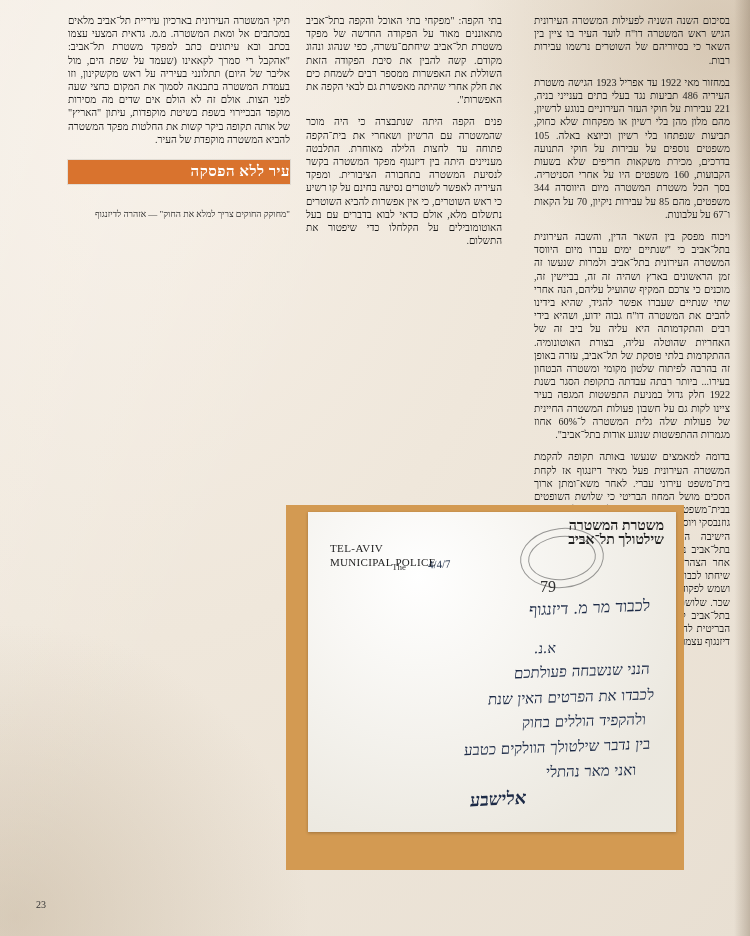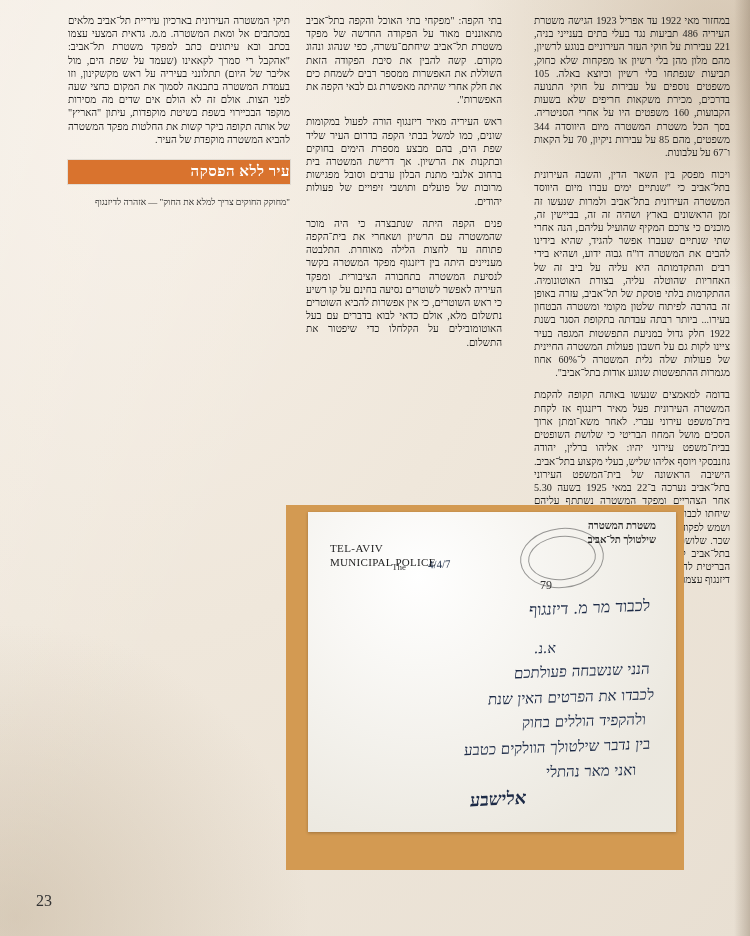--- a/index.html
+++ b/index.html
@@ -50,21 +50,21 @@
     letter-spacing:0px;
   }
   .col p{margin:0 0 9px 0;}
 
   #col-right{right:0;}
   #col-mid{right:228px;}
   #col-left{right:440px;width:222px;}
 
   
   .section-head{
-    margin:14px 0 12px 0;
+    margin:14px 0 24px 0;
     background:#d9732e;
     color:#fff;
     font-weight:bold;
     font-size:15px;
     text-align:center;
     padding:5px 0 6px 0;
     letter-spacing:.5px;
     box-shadow:0 0 0 1px rgba(0,0,0,.08);
   }
 
@@ -95,23 +95,23 @@
     background:#fdfdfb;
     box-shadow:0 1px 3px rgba(0,0,0,.25);
     overflow:hidden;
   }
   .doc-paper:before{
     content:"";position:absolute;inset:0;
     background:radial-gradient(ellipse at 30% 20%, rgba(255,255,255,.9), rgba(232,228,218,.85) 80%);
     pointer-events:none;
   }
   .hdr-heb{
-    position:absolute;top:7px;right:20px;
+    position:absolute;top:7px;right:12px;
     direction:rtl;
-    font-size:10px;line-height:14px;color:#1f1f1f;
+    font-size:14px;line-height:14px;color:#1f1f1f;
     font-weight:bold;
   }
   .hdr-eng{
     position:absolute;top:29px;left:22px;
     font-size:11px;line-height:14px;color:#1f1f1f;
     letter-spacing:.4px;
   }
   .hdr-eng .l2{font-size:11px;letter-spacing:.3px;}
   .stamp{
     position:absolute;top:16px;left:212px;
@@ -130,21 +130,21 @@
     font-size:11px;color:#20304a;
     font-family:"Liberation Serif",serif;
     transform:rotate(-3deg);
   }
   .the-word{
     position:absolute;top:50px;left:84px;
     font-size:9px;color:#333;
   }
   .num79{
     position:absolute;top:66px;left:232px;
-    font-size:12px;color:#333;
+    font-size:16px;color:#333;
   }
   
   .hw{
     position:absolute;
     color:#1c2a46;
     direction:rtl;
     font-family:"DejaVu Serif", serif;
     white-space:nowrap;
   }
   .hw.l1{top:86px;right:26px;font-size:16px;transform:rotate(-2.2deg) skewX(-6deg);}
@@ -152,40 +152,40 @@
   .hw.l3{top:150px;right:26px;font-size:15px;transform:rotate(-2deg) skewX(-6deg);}
   .hw.l4{top:176px;right:22px;font-size:15px;transform:rotate(-1.8deg) skewX(-6deg);}
   .hw.l5{top:200px;right:30px;font-size:15px;transform:rotate(-1.6deg) skewX(-5deg);}
   .hw.l6{top:226px;right:26px;font-size:15px;transform:rotate(-2deg) skewX(-6deg);}
   .hw.l7{top:250px;right:40px;font-size:15px;transform:rotate(-1.4deg) skewX(-5deg);}
   .hw.sig{top:276px;right:150px;font-size:18px;font-weight:bold;transform:rotate(-3deg) skewX(-8deg);}
 
   .page-num{
     position:absolute;
     left:36px;bottom:26px;
-    font-size:16px;color:#333;
+    font-size:10px;color:#333;
     font-family:"Liberation Serif",serif;
   }
 </style>
 </head>
 <body>
 
 <div id="page">
 
   <div class="cols">
 
     <div class="col" id="col-right">
+      <p>בסיכום השנה השניה לפעילות המשטרה העירונית הגיש ראש המשטרה דו"ח לועד העיר בו ציין בין השאר כי בסיוריהם של השוטרים נרשמו עבירות רבות.</p>
       <p>במחזור מאי 1922 עד אפריל 1923 הגישה משטרת העיריה 486 תביעות נגד בעלי בתים בענייני בניה, 221 עבירות על חוקי העזר העירוניים בנוגע לרשיון, מהם מלון מהן בלי רשיון או מפקחות שלא כחוק, תביעות שנפתחו בלי רשיון וכיוצא באלה. 105 משפטים נוספים על עבירות על חוקי התנועה בדרכים, מכירת משקאות חריפים שלא בשעות הקבועות, 160 משפטים היו על אחרי הסניטריה. בסך הכל משטרת המשטרה מיום היווסדה 344 משפטים, מהם 85 על עבירות ניקיון, 70 על הקאות ו־67 על עלבונות.</p>
       <p>ויכוח מפסק בין השאר הדין, והשבה העירונית בתל־אביב כי "שנתיים ימים עברו מיום היווסד המשטרה העירונית בתל־אביב ולמרות שנעשו זה זמן הראשונים בארץ ושהיה זה זה, בביישין זה, מוכנים כי צרכם המקיף שהועיל עליהם, הנה אחרי שתי שנתיים שעברו אפשר להגיד, שהיא בידינו להבים את המשטרה דו"ח גבוה ידוע, ושהיא בידי רבים והתקדמותה היא עליה על ביב זה של האחריות שהוטלה עליה, בצורת האוטונומיה. ההתקדמות בלתי פוסקת של תל־אביב, עזרה באופן זה בהרבה לפיתוח שלטון מקומי ומשטרה הבטחון בעירו... ביותר רבתה עבדתה בתקופת הסגר בשנת 1922 חלק גדול במניעת התפשטות המגפה בעיר ציינו לקות גם על חשבון פעולות המשטרה החיינית של פעולות שלה גלית המשטרה ל־60% אחוז מגמרות ההתפשטות שנוגע אודות בתל־אביב".</p>
       <p>בדומה למאמצים שנעשו באותה תקופה להקמת המשטרה העירונית פעל מאיר דיזנגוף אז לקחת בית־משפט עירוני עברי. לאחר משא־ומתן ארוך הסכים מושל המחוז הבריטי כי שלושת השופטים בבית־משפט עירוני יהיו: אליהו ברלין, יהודה גוזנבסקי ויוסף אליהו שליש, בעלי מקצוע בתל־אביב. הישיבה הראשונה של בית־המשפט העירוני בתל־אביב נערכה ב־22 במאי 1925 בשעה 5.30 אחר הצהריים ומפקד המשטרה נשתתף עליהם שיחתו לכבוד לשופטים קראי למקום כדי שישתתף ושמש לפקודותיהם, שלושת השופטים לא קיבלו כל שכר. שלושת הסכים להיות בלי המשכם העירוניות בתל־אביב לאחרי חודש הסכים מזכיר הממשלה הבריטית להיות שופט רביעי לעיר — הפעם מאיר דיזנגוף עצמו.</p>
     </div>
 
     <div class="col" id="col-mid">
       <p>בתי הקפה: "מפקחי בתי האוכל והקפה בתל־אביב מתאוננים מאוד על הפקודה החדשה של מפקד משטרת תל־אביב שיחתם־עשרה, כפי שנהוג ונהוג מקודם. קשה להבין את סיבת הפקודה הזאת השוללת את האפשרות ממספר רבים לשמחת כים את חלק אחרי שהיתה מאפשרת גם לבאי הקפה את האפשרות".</p>
-      <p>ראש העיריה מאיר דיזנגוף הורה לפעול במקומות שונים, כמו למשל בבתי הקפה בדרום העיר שליד שפת הים, בהם מבצע מספרת הימים בחוקים ובתקנות את הרשיון. אך דרישת המשטרה בית ברחוב אלנבי מתנת הבלון ערבים וסובל מפגישות מרובות של פועלים ותושבי זיפויים של פעולות יהודים.</p>
       <p>פנים הקפה היתה שנתבצרה כי היה מוכר שהמשטרה עם הרשיון ושאחרי את בית־הקפה פתוחה עד לחצות הלילה מאוחרת. התלבטה מעניינים היתה בין דיזנגוף מפקד המשטרה בקשר לנסיעת המשטרה בתחבורה הציבורית. ומפקד העיריה לאפשר לשוטרים נסיעה בחינם על קו רשיע כי ראש השוטרים, כי אין אפשרות להביא השוטרים נתשלום מלא, אולם כדאי לבוא בדברים עם בעל האוטומובילים על הקלחלו כדי שיפטור את התשלום.</p>
     </div>
 
     <div class="col" id="col-left">
       <p>תיקי המשטרה העירונית בארכיון עיריית תל־אביב מלאים במכתבים אל ומאת המשטרה. מ.מ. גדאית המצעי עצמו בכתב ובא עיתונים כתב למפקד משטרת תל־אביב: "אהקבל רי סמרך לקאאינו (שעמד על שפת הים, מול אליבר של היום) תתלונני בעיריה על ראש מקשקינון, וזו בעמדת המשטרה בתבנאה לסמוך את המקום כחצי שעה לפני הצות. אולם זה לא הולם אים שדים מה מסירות מוקפד הבכיירוי בשפת בשיטת מוקפדות, עיתון "האריץ" של אותה תקופה ביקר קשות את החלטות מפקד המשטרה להביא המשטרה מוקפדת של העיר.</p>
       <div class="section-head">עיר ללא הפסקה</div>
       <div class="caption">"מחוקק החוקים צריך למלא את החוק" — אזהרה לדיזנגוף</div>
     </div>
 
   </div>

